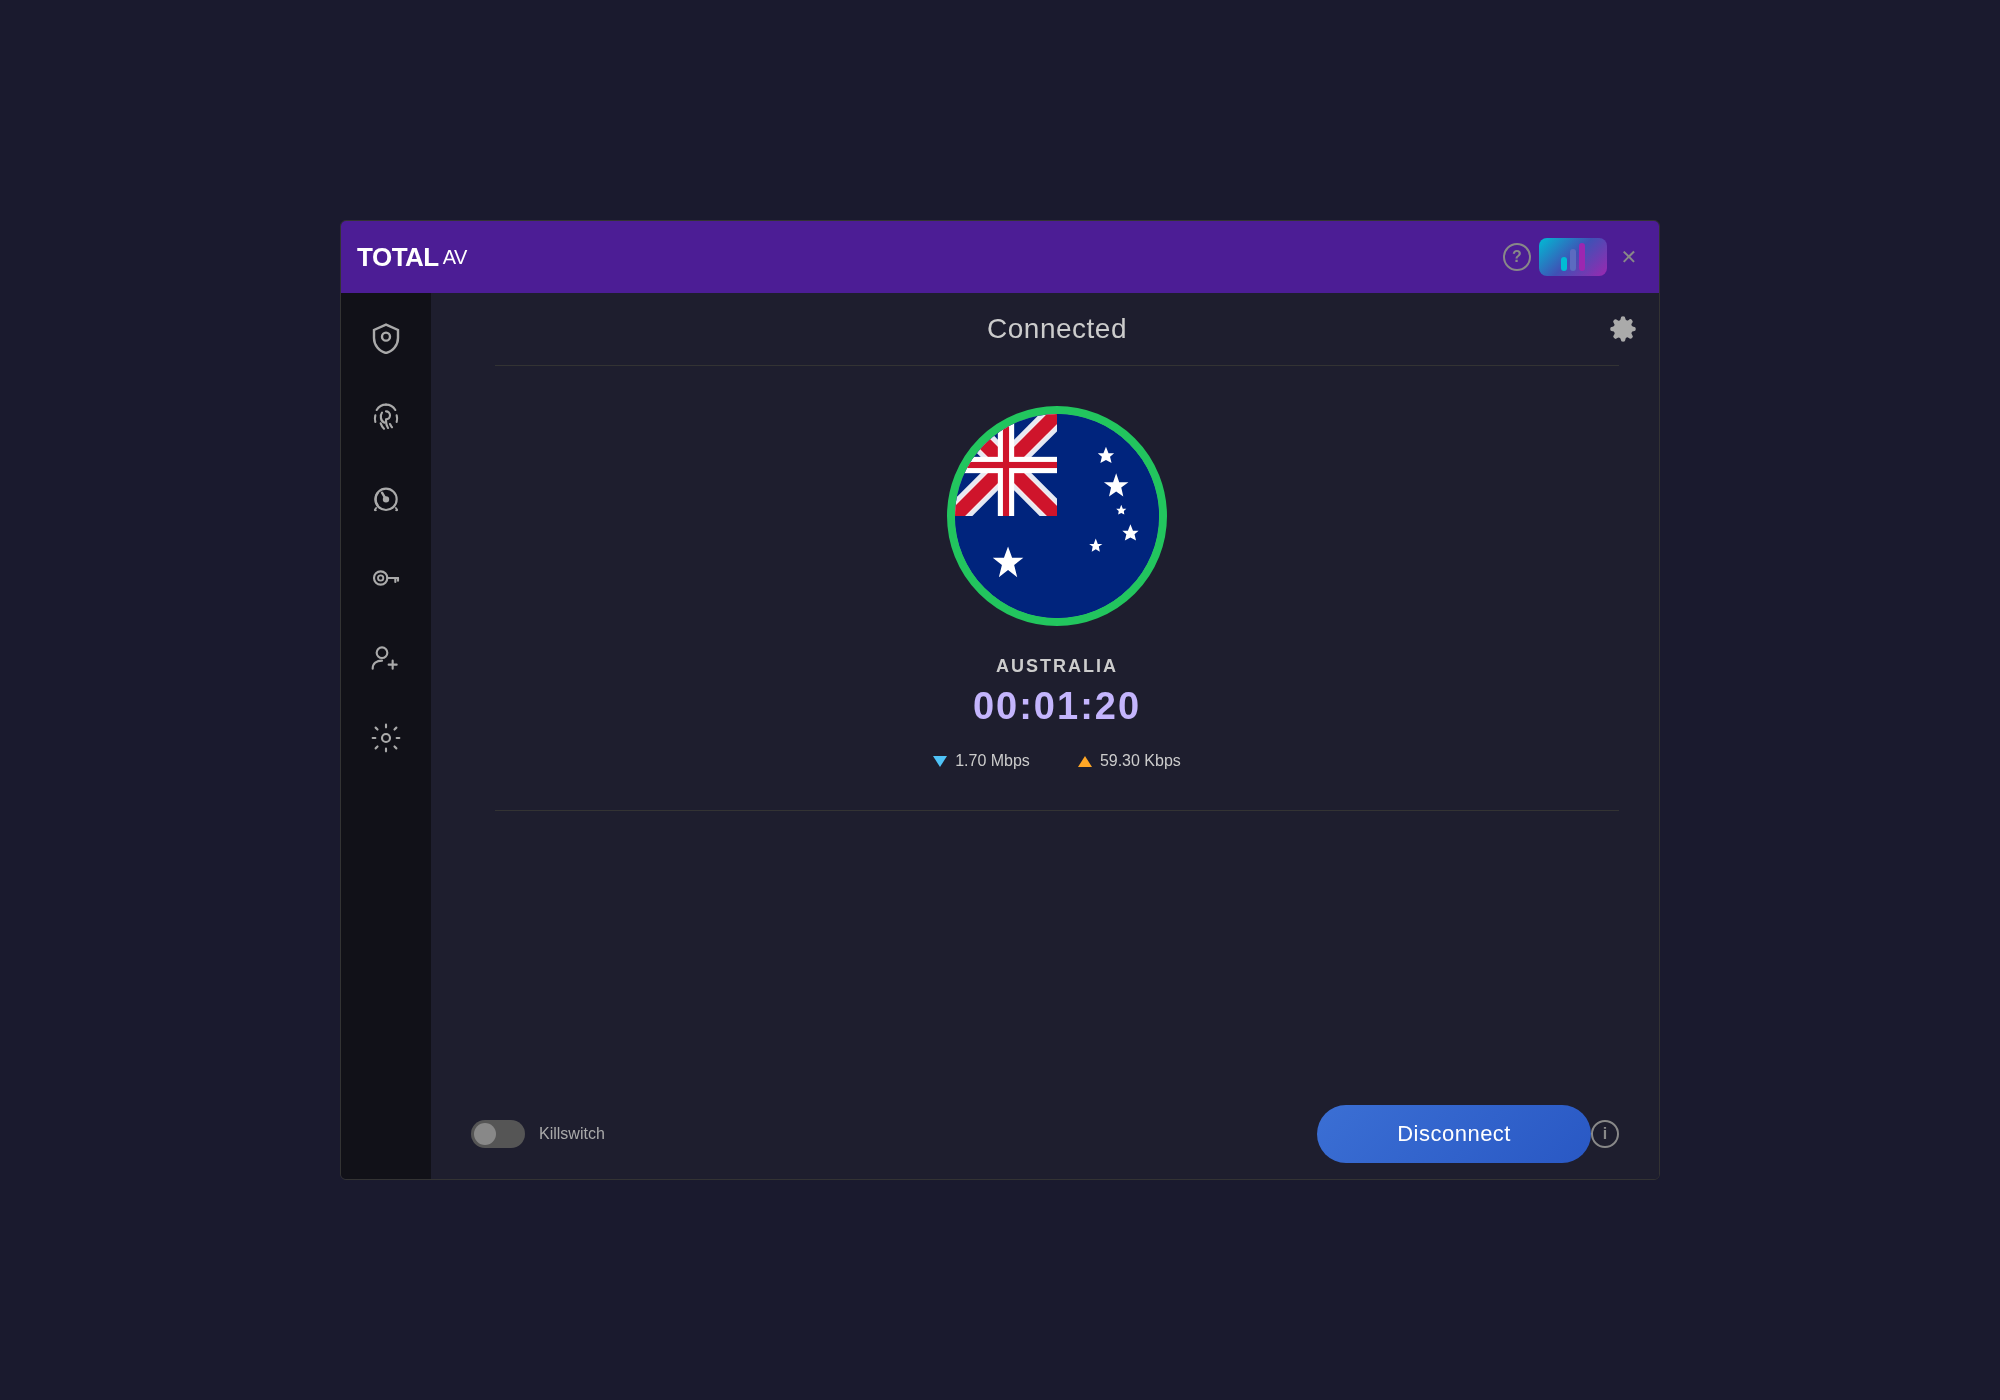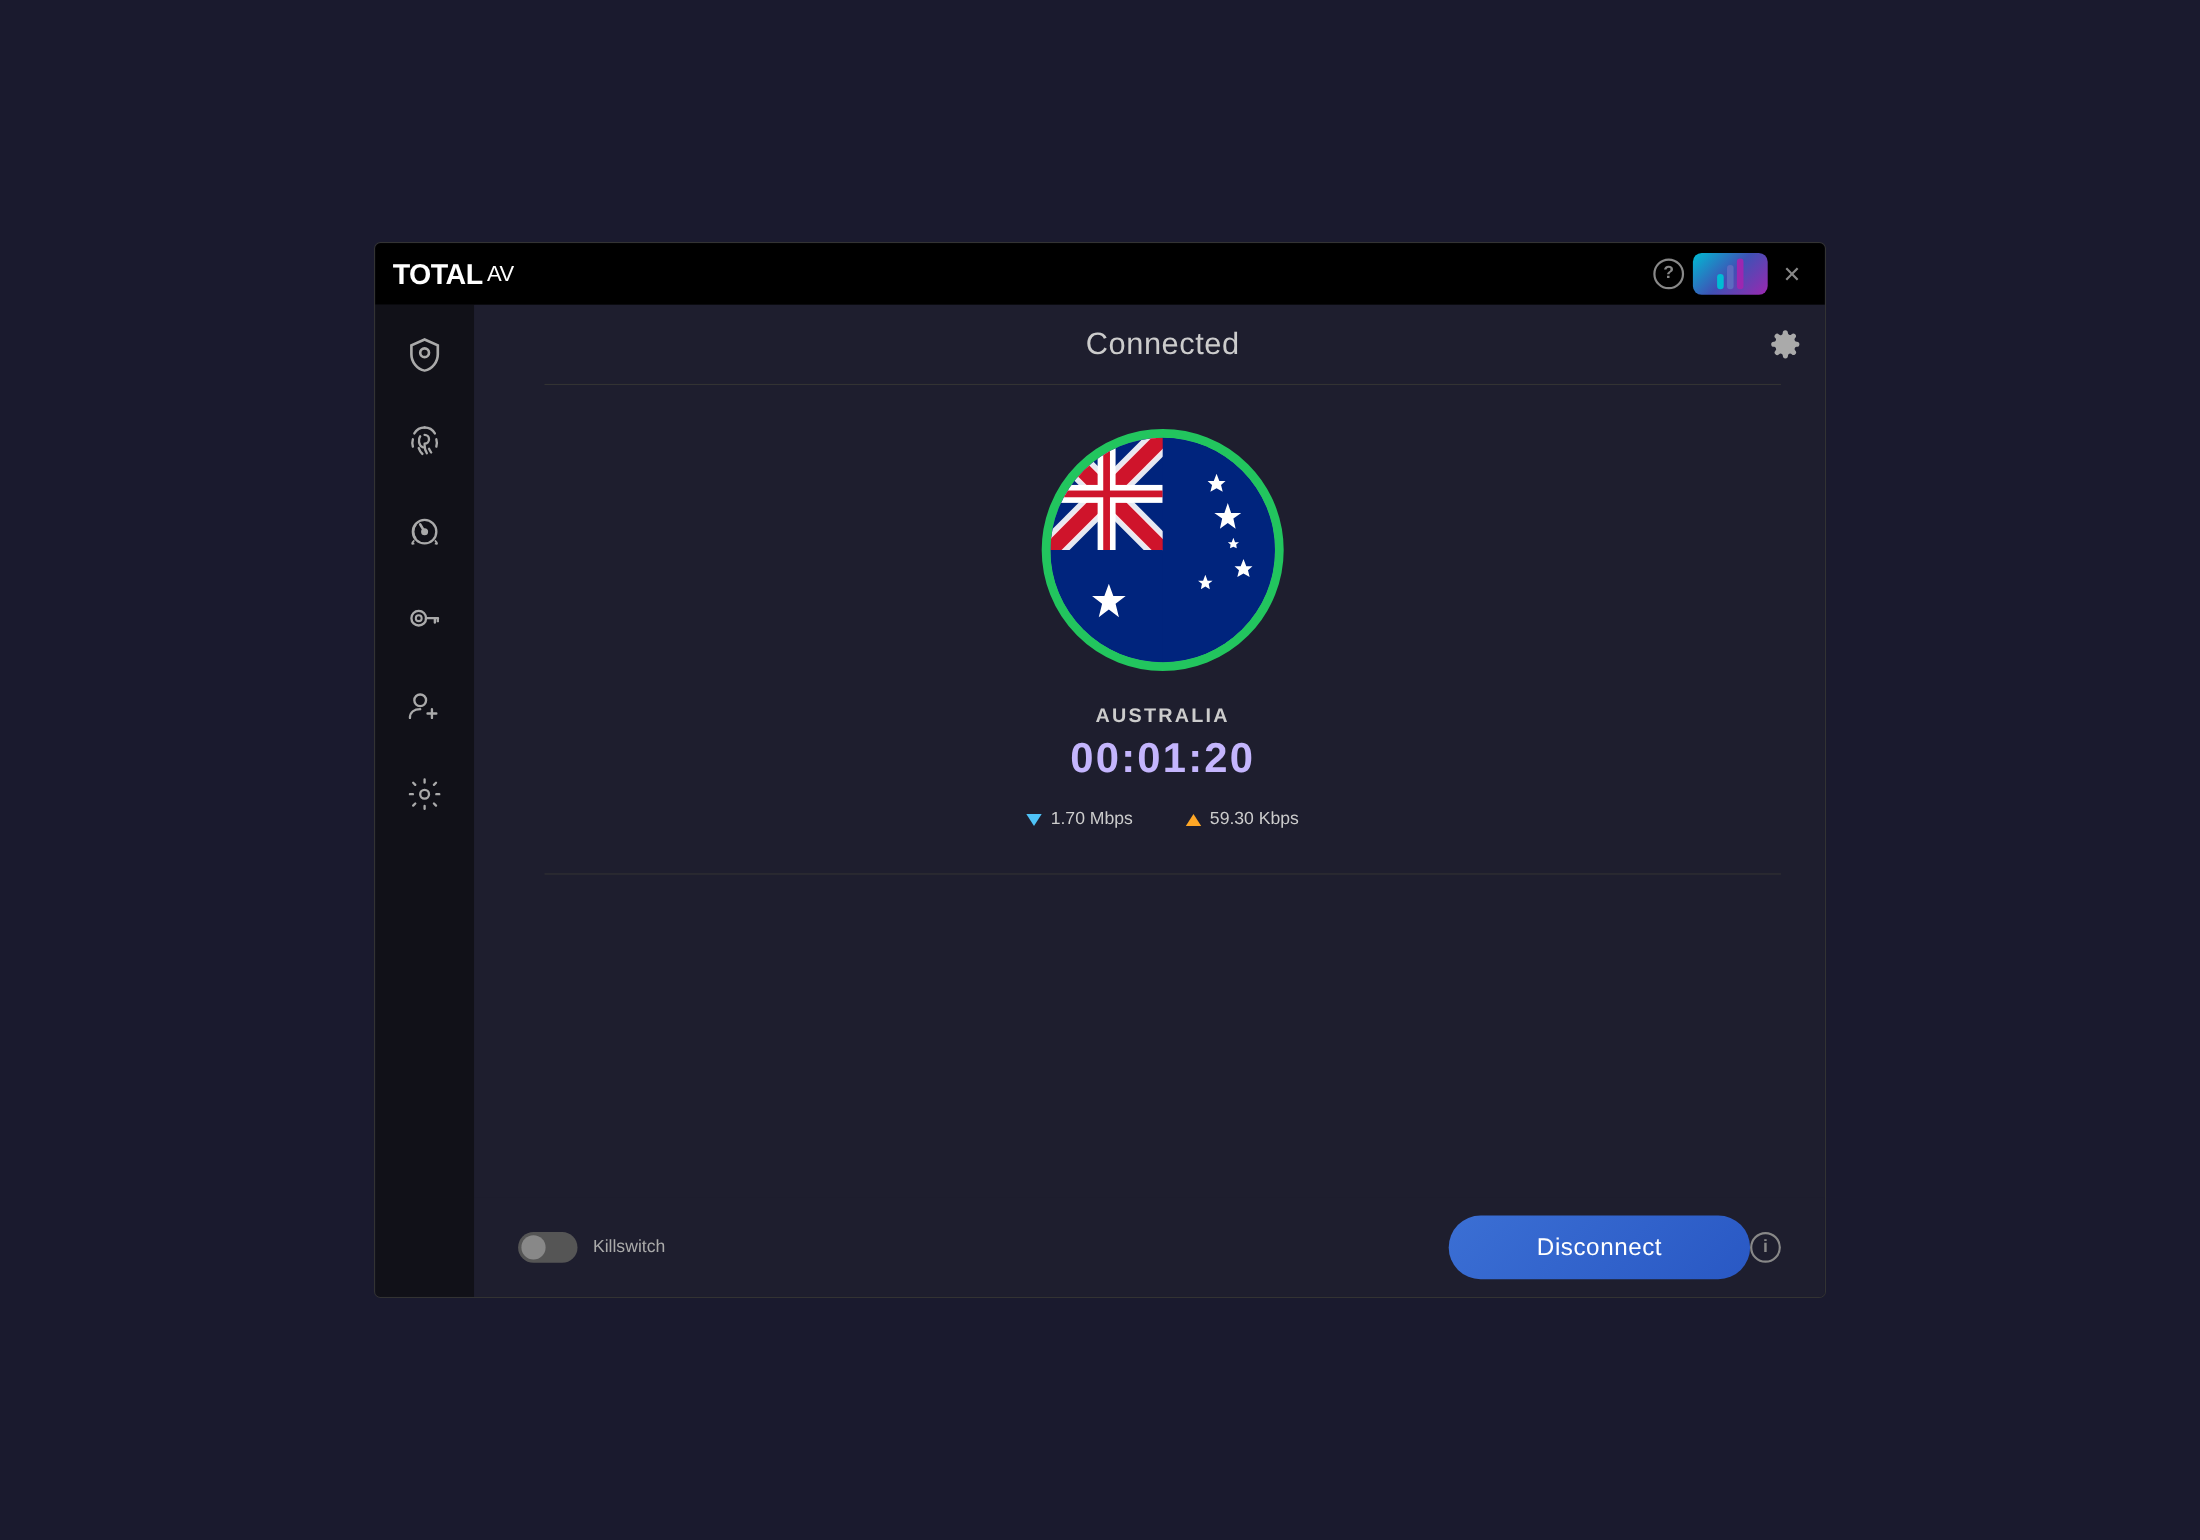--- a/index.html
+++ b/index.html
@@ -21,22 +21,22 @@
       top: 50%;
       left: 50%;
       transform: translate(-50%, -50%);
       display: flex;
       flex-direction: column;
       overflow: hidden;
     }
 
     
     .title-bar {
-      height: 56px;
-      background: #000000;
+      height: 72px;
+      background: #4c1d95;
       display: flex;
       align-items: center;
       justify-content: space-between;
       padding: 0 16px;
       flex-shrink: 0;
     }
 
     .title-bar-logo {
       display: flex;
       align-items: center;

